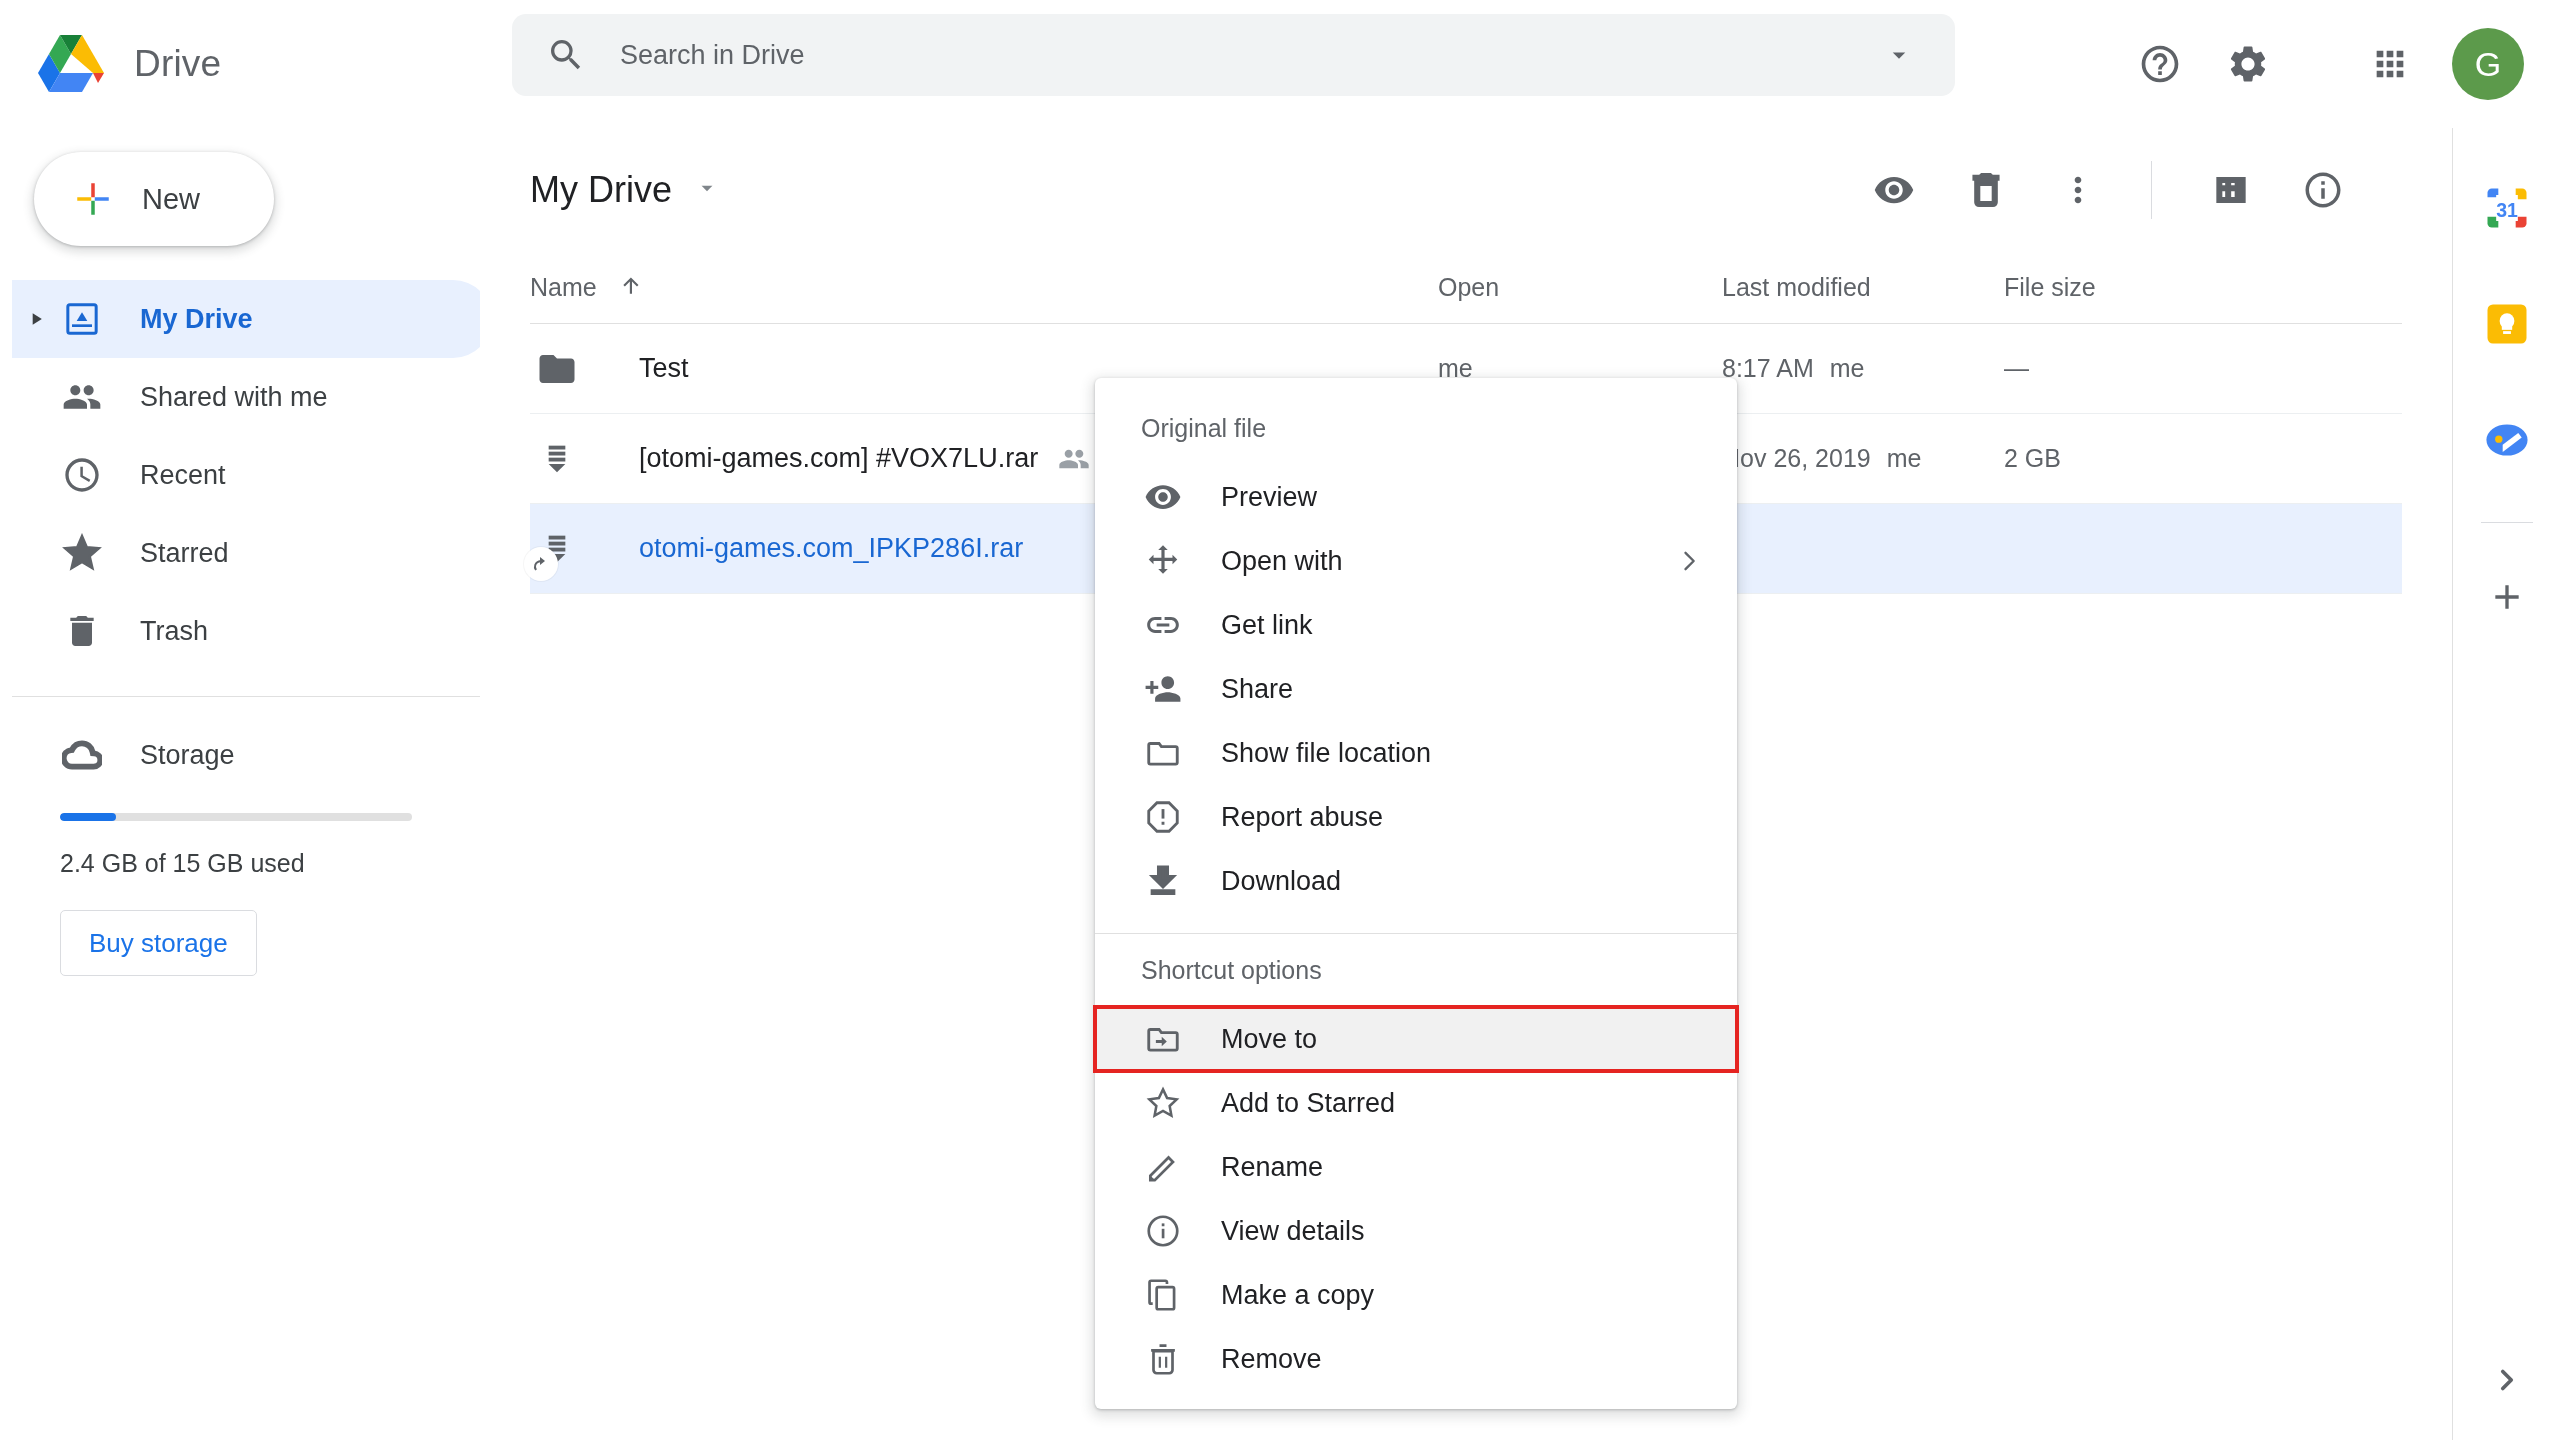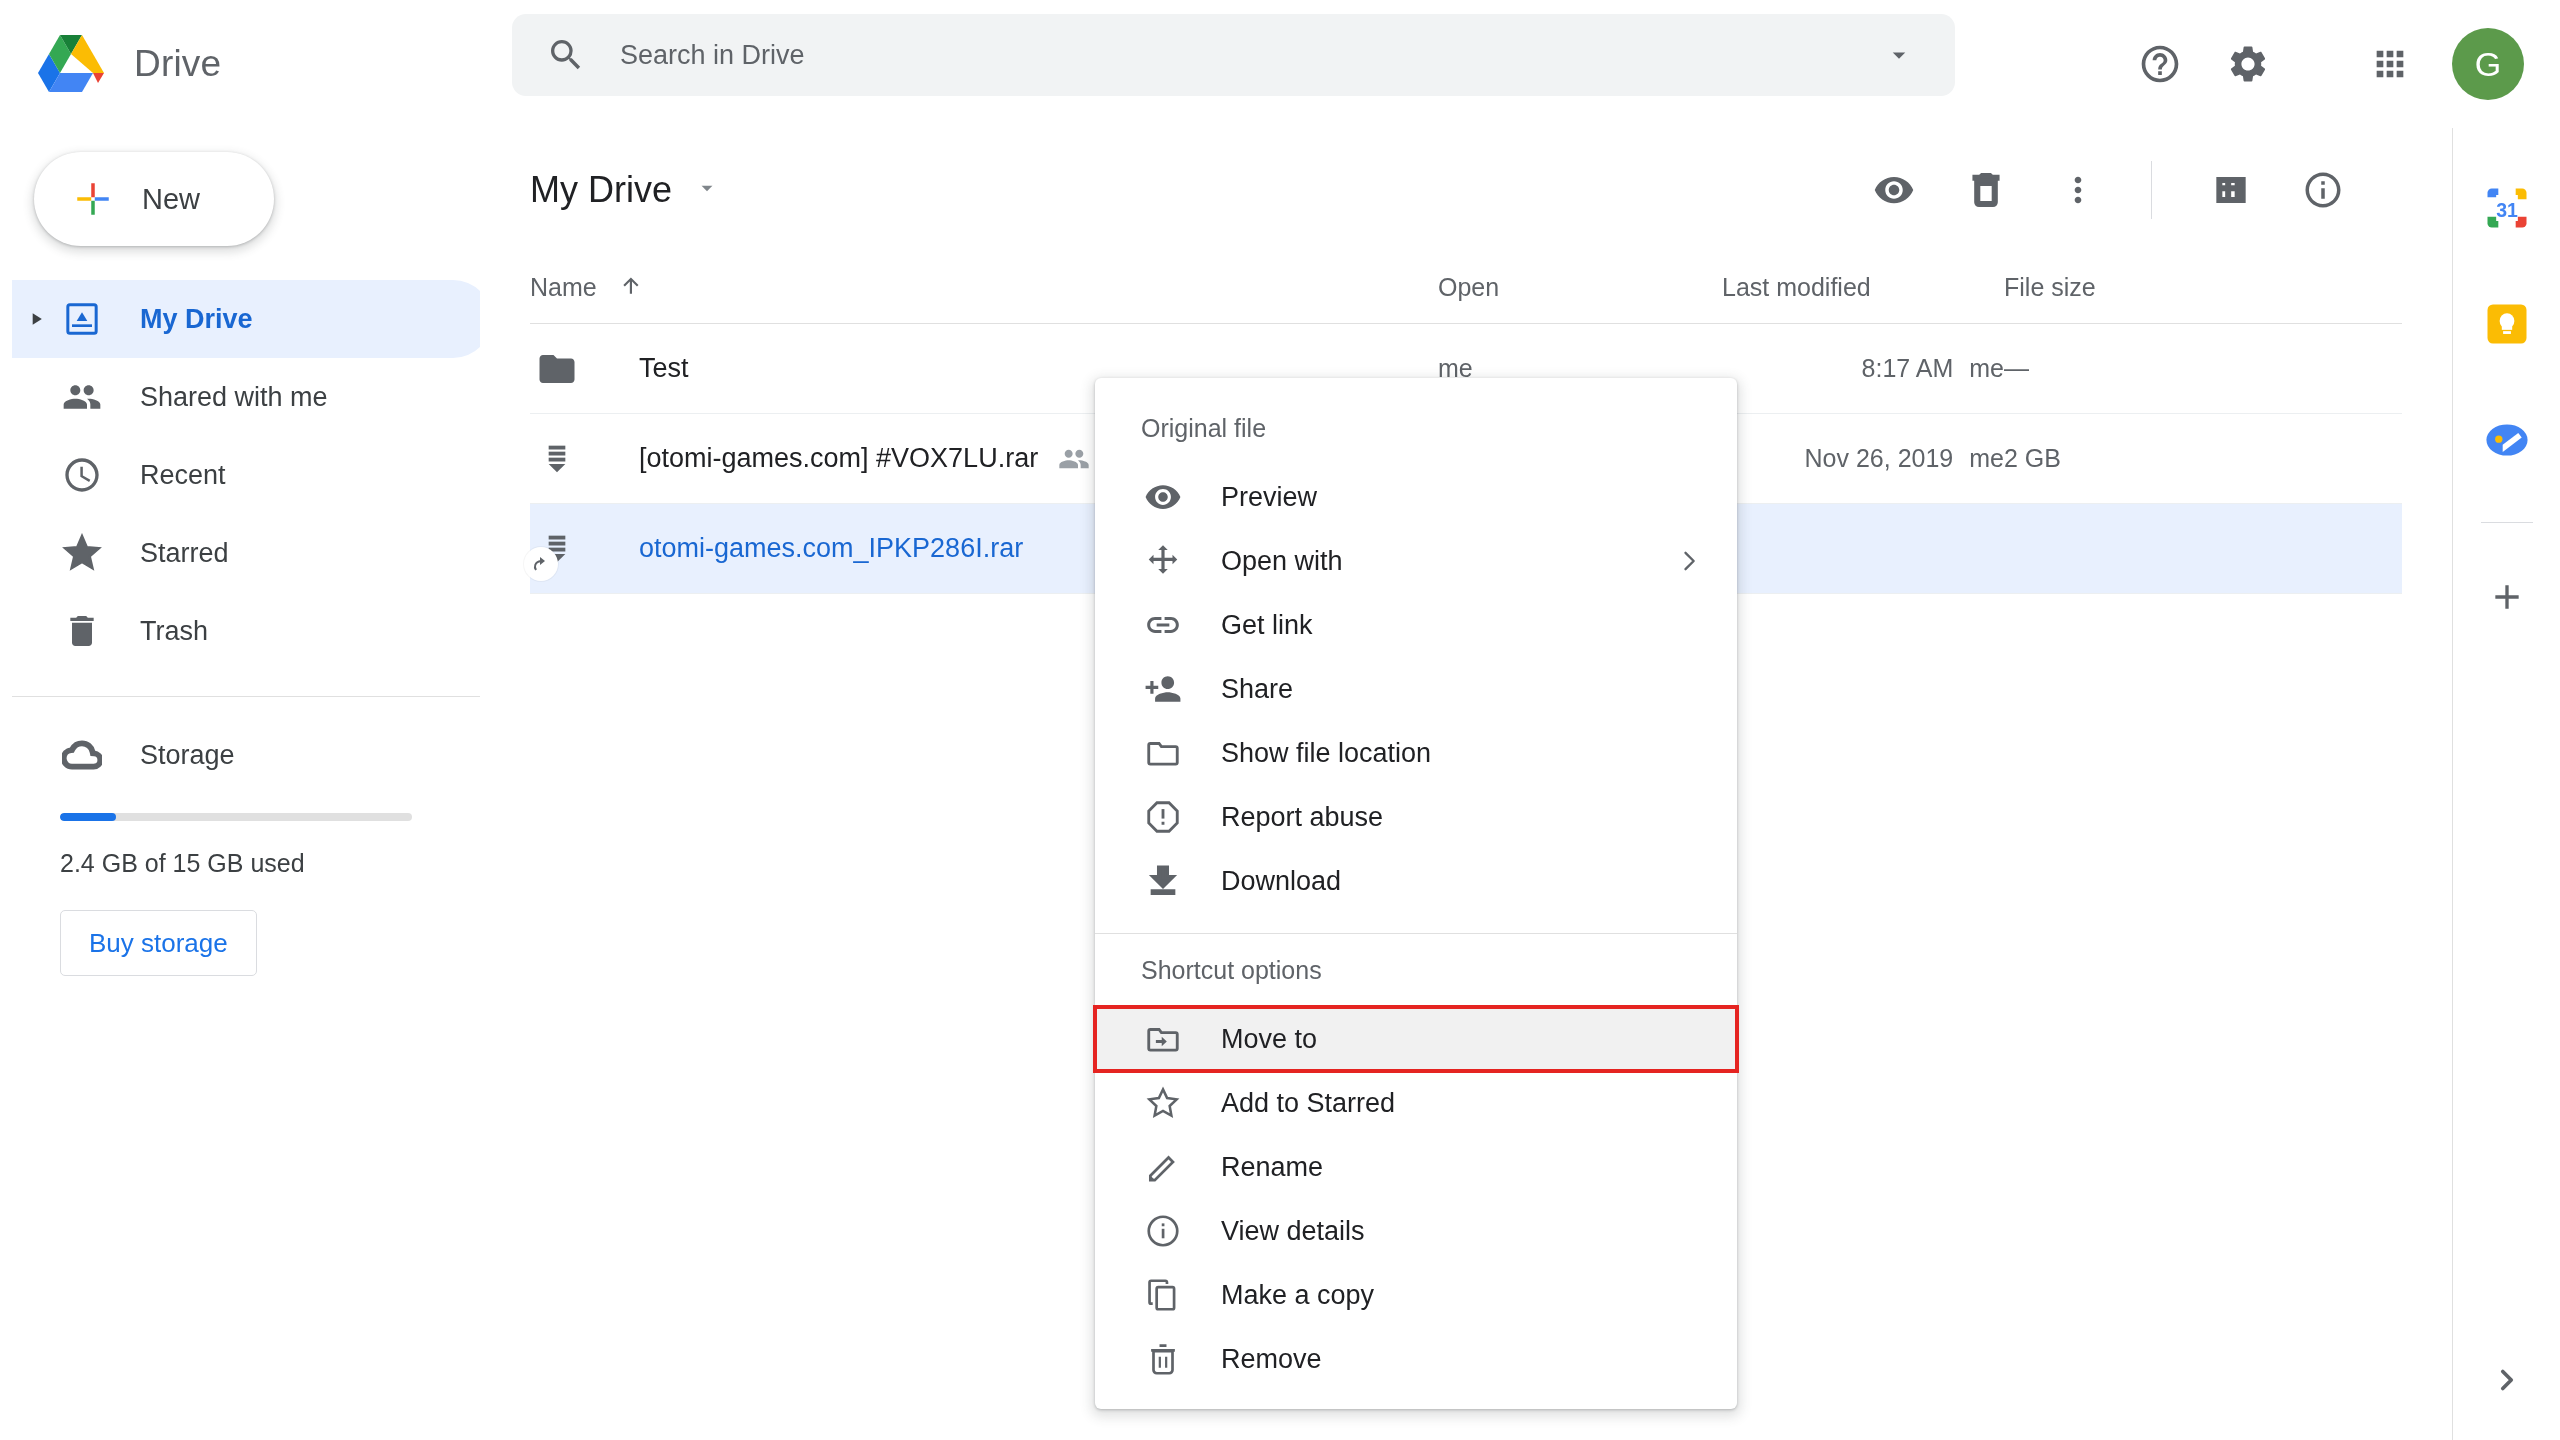--- a/index.html
+++ b/index.html
@@ -143,21 +143,21 @@
   .file-name { font-size: 27px; color: #202124; margin-left: 55px; white-space: nowrap; }
   .row.selected .file-name { color: #1967d2; }
   .shared-ico { margin-left: 20px; display: flex; align-items: center; }
   .shortcut-badge {
     position: absolute; left: -6px; bottom: -12px;
     width: 34px; height: 34px; border-radius: 50%; background: #fff;
     display: flex; align-items: center; justify-content: center;
     box-shadow: 0 0 0 1px rgba(0,0,0,.04);
   }
   .cell-owner { width: 284px; font-size: 25px; color: #5f6368; }
-  .cell-mod { width: 282px; font-size: 25px; color: #5f6368; display: flex; gap: 16px; justify-content: flex-end; }
+  .cell-mod { width: 282px; font-size: 25px; color: #5f6368; display: flex; gap: 16px; }
   .cell-size { flex: 1; font-size: 25px; color: #5f6368; }
 
   
   .rail {
     position: absolute; top: 128px; right: 0; width: 108px; height: 1312px;
     background: #fff; border-left: 1px solid #e0e0e0;
     display: flex; flex-direction: column; align-items: center;
   }
   .rail-btn {
     width: 72px; height: 72px; margin-top: 44px; border-radius: 8px;

